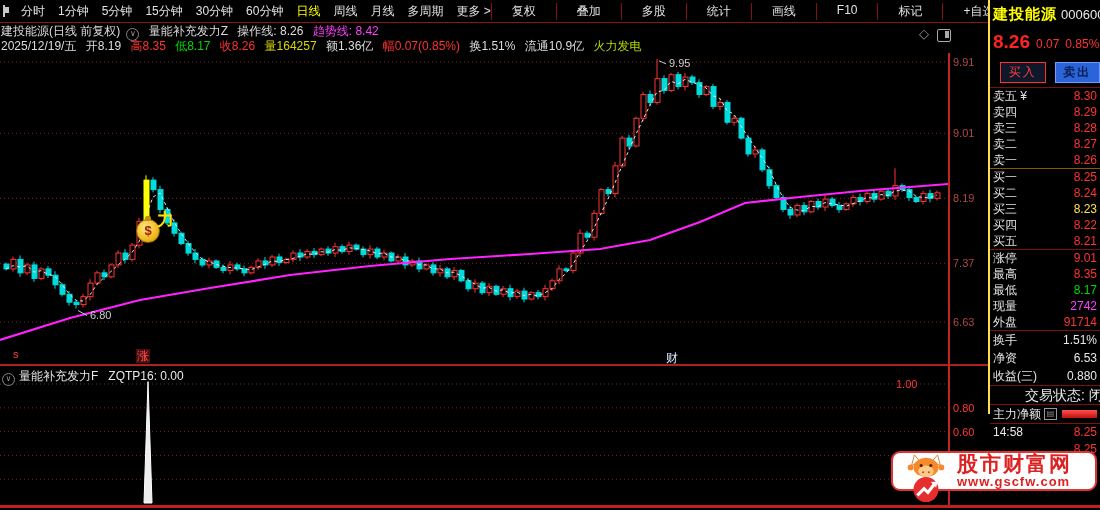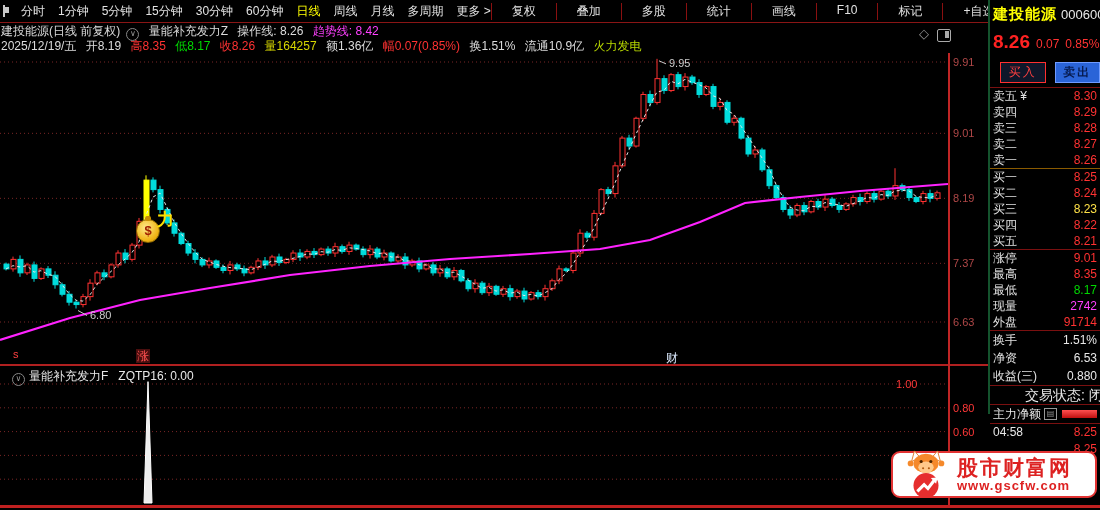--- a/index.html
+++ b/index.html
@@ -34,24 +34,24 @@
   .ylab{position:absolute;font-size:11px;color:#b04848;}
   .ylab2{position:absolute;font-size:11px;color:#ff3838;}
   .marker-s{position:absolute;left:13px;top:348px;font-size:11px;color:#ff4040;}
   .marker-zhang{position:absolute;left:136px;top:349px;font-size:12px;color:#ff5050;background:#4a0e0e;padding:0 1px;line-height:14px;}
   .marker-cai{position:absolute;left:666px;top:350px;font-size:12px;color:#dceaff;}
   .moneybag{position:absolute;left:136px;top:219px;width:22px;height:22px;border-radius:50%;
             background:radial-gradient(circle at 40% 35%,#ffe98a,#f0b416 65%,#c78d00);border:1px solid #8a6500;
             color:#a02000;font-weight:bold;font-size:13px;text-align:center;line-height:22px;}
   .moneybag::before{content:"";position:absolute;left:8px;top:-4px;width:6px;height:5px;background:#c78d00;border-radius:2px;}
   .marker-li{position:absolute;left:157px;top:208px;font-size:17px;font-weight:bold;color:#ffe000;}
-  .subheader{position:absolute;left:12px;top:368px;font-size:12px;color:#e8e8e8;white-space:nowrap;}
+  .subheader{position:absolute;left:2px;top:368px;font-size:12px;color:#e8e8e8;white-space:nowrap;}
   .subheader b{font-weight:normal;margin-right:10px;}
   
-  .rpanel{position:absolute;left:988px;top:0;width:112px;height:414px;background:#000;border-left:2px solid #14532d;box-sizing:border-box;}
+  .rpanel{position:absolute;left:988px;top:0;width:112px;height:414px;background:#000;border-left:2px solid #fde047;box-sizing:border-box;}
   .rp-name{height:26px;padding:5px 3px 0;display:flex;align-items:baseline;white-space:nowrap;overflow:hidden;}
   .rp-name .nm{color:#ffff00;font-size:15px;font-weight:bold;letter-spacing:1px;}
   .rp-name .cd{color:#e8e8e8;font-size:13px;margin-left:4px;}
   .rp-price{height:26px;padding:0 3px;display:flex;align-items:baseline;white-space:nowrap;overflow:hidden;}
   .rp-price .big{color:#ff2222;font-size:19px;font-weight:bold;}
   .rp-price .sm{color:#ff3232;font-size:12px;margin-left:6px;}
   .rp-btns{height:30px;display:flex;align-items:center;gap:9px;padding-left:10px;}
   .btn{width:44px;height:19px;font-size:12px;line-height:18px;text-align:center;letter-spacing:2px;cursor:pointer;}
   .btn-buy{border:1px solid #ff3030;color:#ff4040;background:#0f172a;}
   .btn-sell{border:1px solid #6f9bff;color:#061a4e;background:#2a64d8;font-weight:bold;}
@@ -65,22 +65,22 @@
   .rp-net{height:18px;display:flex;align-items:center;font-size:12px;color:#e8e8e8;padding:0 3px;white-space:nowrap;overflow:hidden;}
   .rp-net .lg{display:inline-block;width:11px;height:10px;border:1px solid #999;color:#999;font-size:8px;line-height:9px;text-align:center;margin-left:3px;}
   .rp-net .bar{display:inline-block;height:8px;flex:1;margin-left:5px;background:linear-gradient(#ff5050,#c01010);}
   .rp-tick{height:17px;display:flex;justify-content:space-between;font-size:12px;line-height:17px;padding:0 3px;}
   .rp-tick .t{color:#e8e8e8;} .rp-tick .p{color:#ff3232;}
   
   .diamond-ic{position:absolute;left:919px;top:26px;color:#999;font-size:13px;}
   .split-ic{position:absolute;left:937px;top:29px;width:12px;height:11px;border:1px solid #aaa;border-radius:2px;}
   .split-ic::after{content:"";position:absolute;right:1px;top:1px;width:4px;height:7px;background:#aaa;}
   
-  .logo{position:absolute;left:891px;top:451px;width:206px;height:47px;background:#ffffff;
-        border:2px solid #e23333;border-radius:9px;display:flex;align-items:center;gap:5px;
+  .logo{position:absolute;left:891px;top:451px;width:206px;height:40px;background:#ffffff;
+        border:2px solid #e23333;border-radius:9px;display:flex;align-items:flex-start;gap:5px;
         padding-left:7px;box-sizing:border-box;z-index:20;}
   .logo-txt{display:flex;flex-direction:column;line-height:1.05;}
   .logo-txt .l1{color:#dd2222;font-size:21px;font-weight:bold;letter-spacing:2px;}
   .logo-txt .l2{color:#dd2222;font-size:13px;font-weight:bold;letter-spacing:1px;}
 </style>
 </head>
 <body>
 
 <div class="screen">
 
@@ -555,21 +555,21 @@
     <div class="rp-status">交易状态: 闭市阶</div>
     <div class="rp-div"></div>
     <div class="rp-net">
       <span>主力净额</span>
       <span class="lg">▤</span>
       <span class="bar"></span>
     </div>
     <div class="rp-div"></div>
     <div id="tickRows">
         <div class="rp-tick">
-          <span class="t">04:58</span>
+          <span class="t">14:58</span>
           <span class="p">8.25</span>
         </div>
         <div class="rp-tick">
           <span class="t"></span>
           <span class="p">8.25</span>
         </div>
       </div>
   </div>
 
   <div class="logo">

